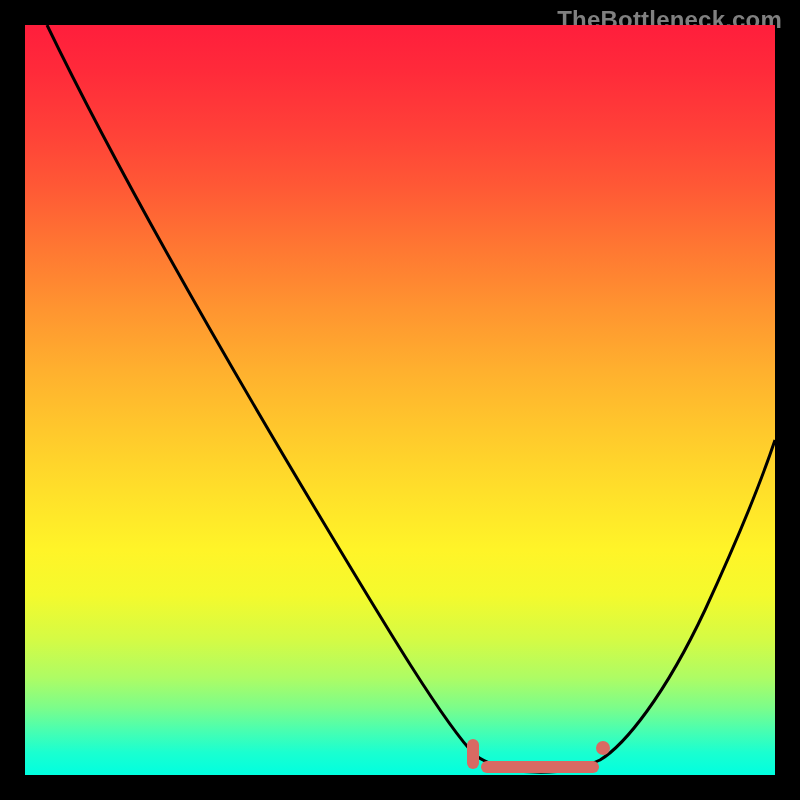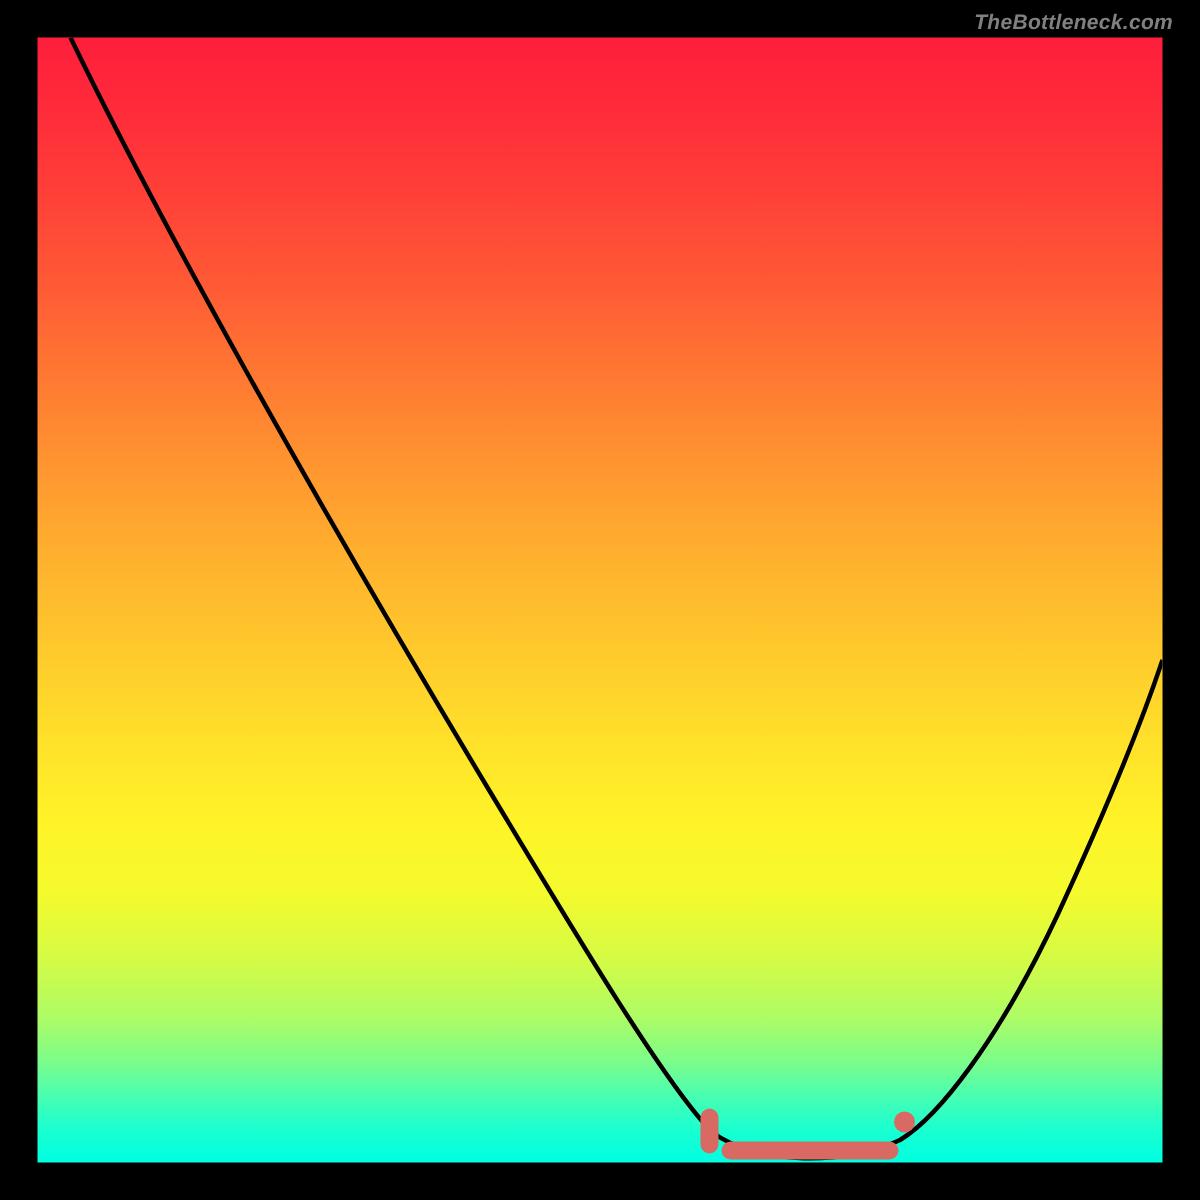--- a/index.html
+++ b/index.html
@@ -9,24 +9,23 @@
     height: 800px;
     background: #000;
     position: relative;
     font-family: Arial, sans-serif;
   }
   .attribution {
     position: absolute;
     top: 6px;
     right: 18px;
     color: #808080;
-    font-size: 14px;
+    font-size: 24px;
     font-weight: bold;
     letter-spacing: 0.2px;
-    font-style: italic;
   }
   .plot-area {
     position: absolute;
     left: 25px;
     top: 25px;
     width: 750px;
     height: 750px;
   }
   .gradient-bg {
     position: absolute;

